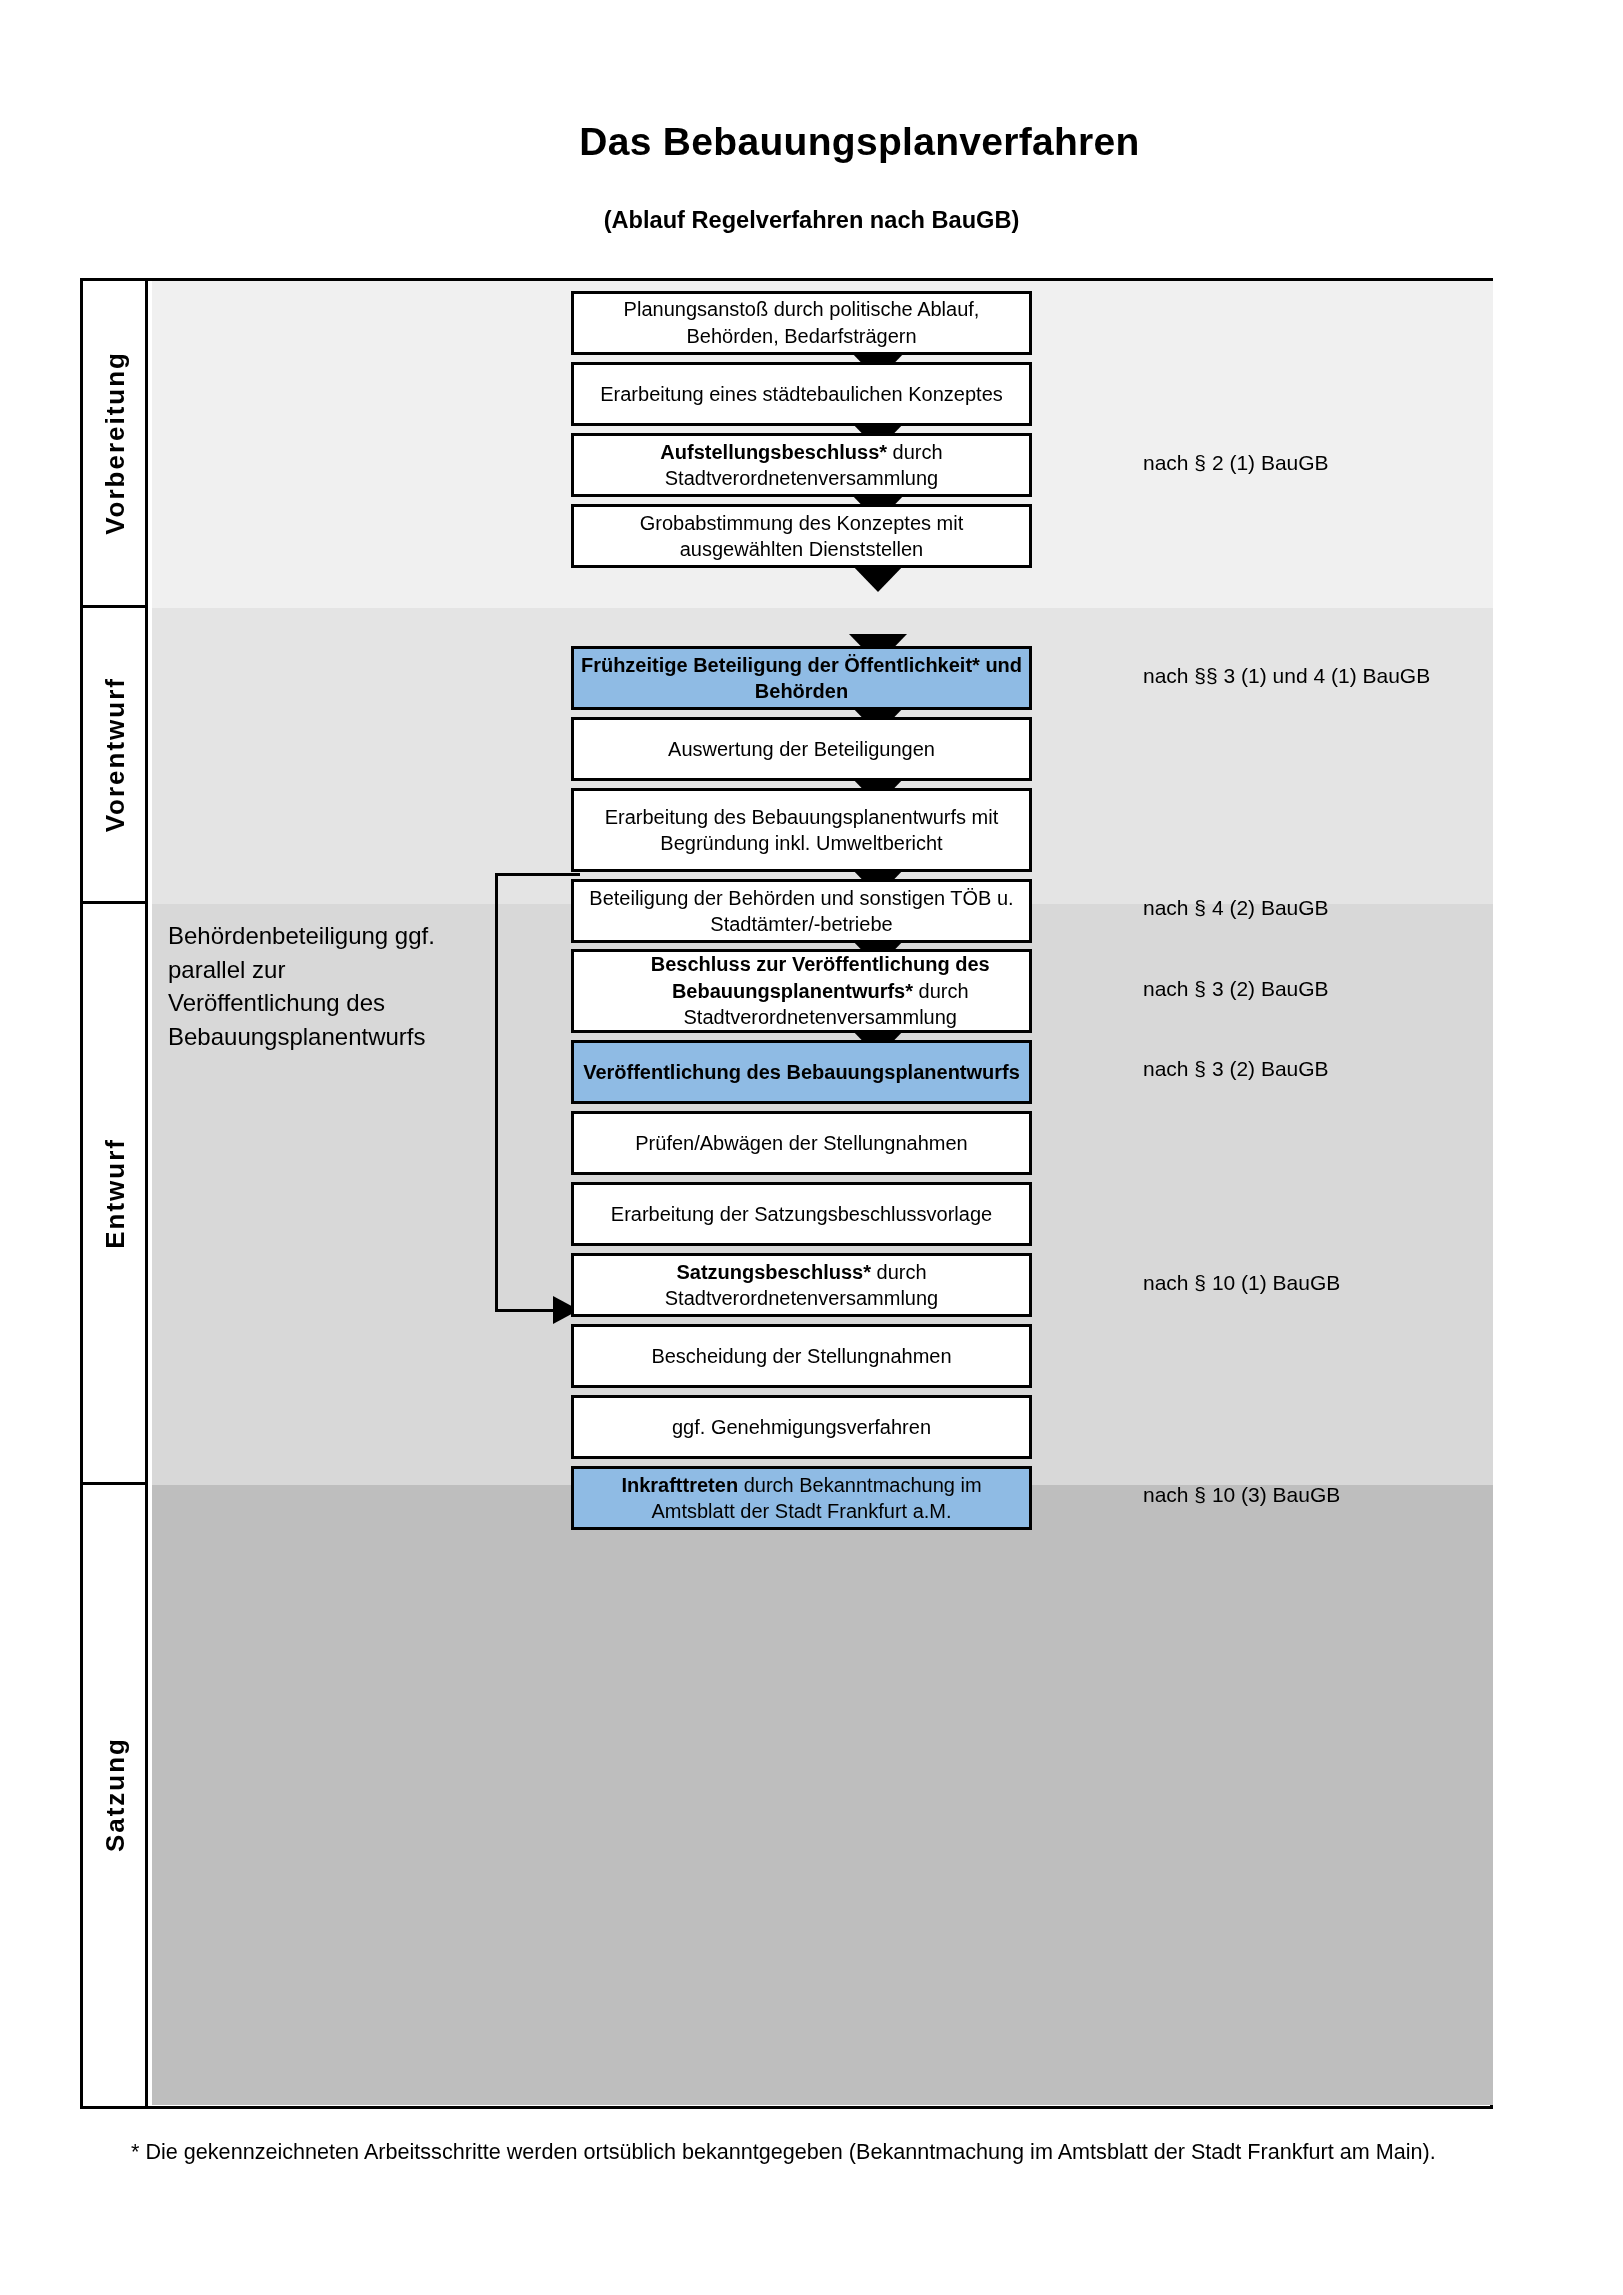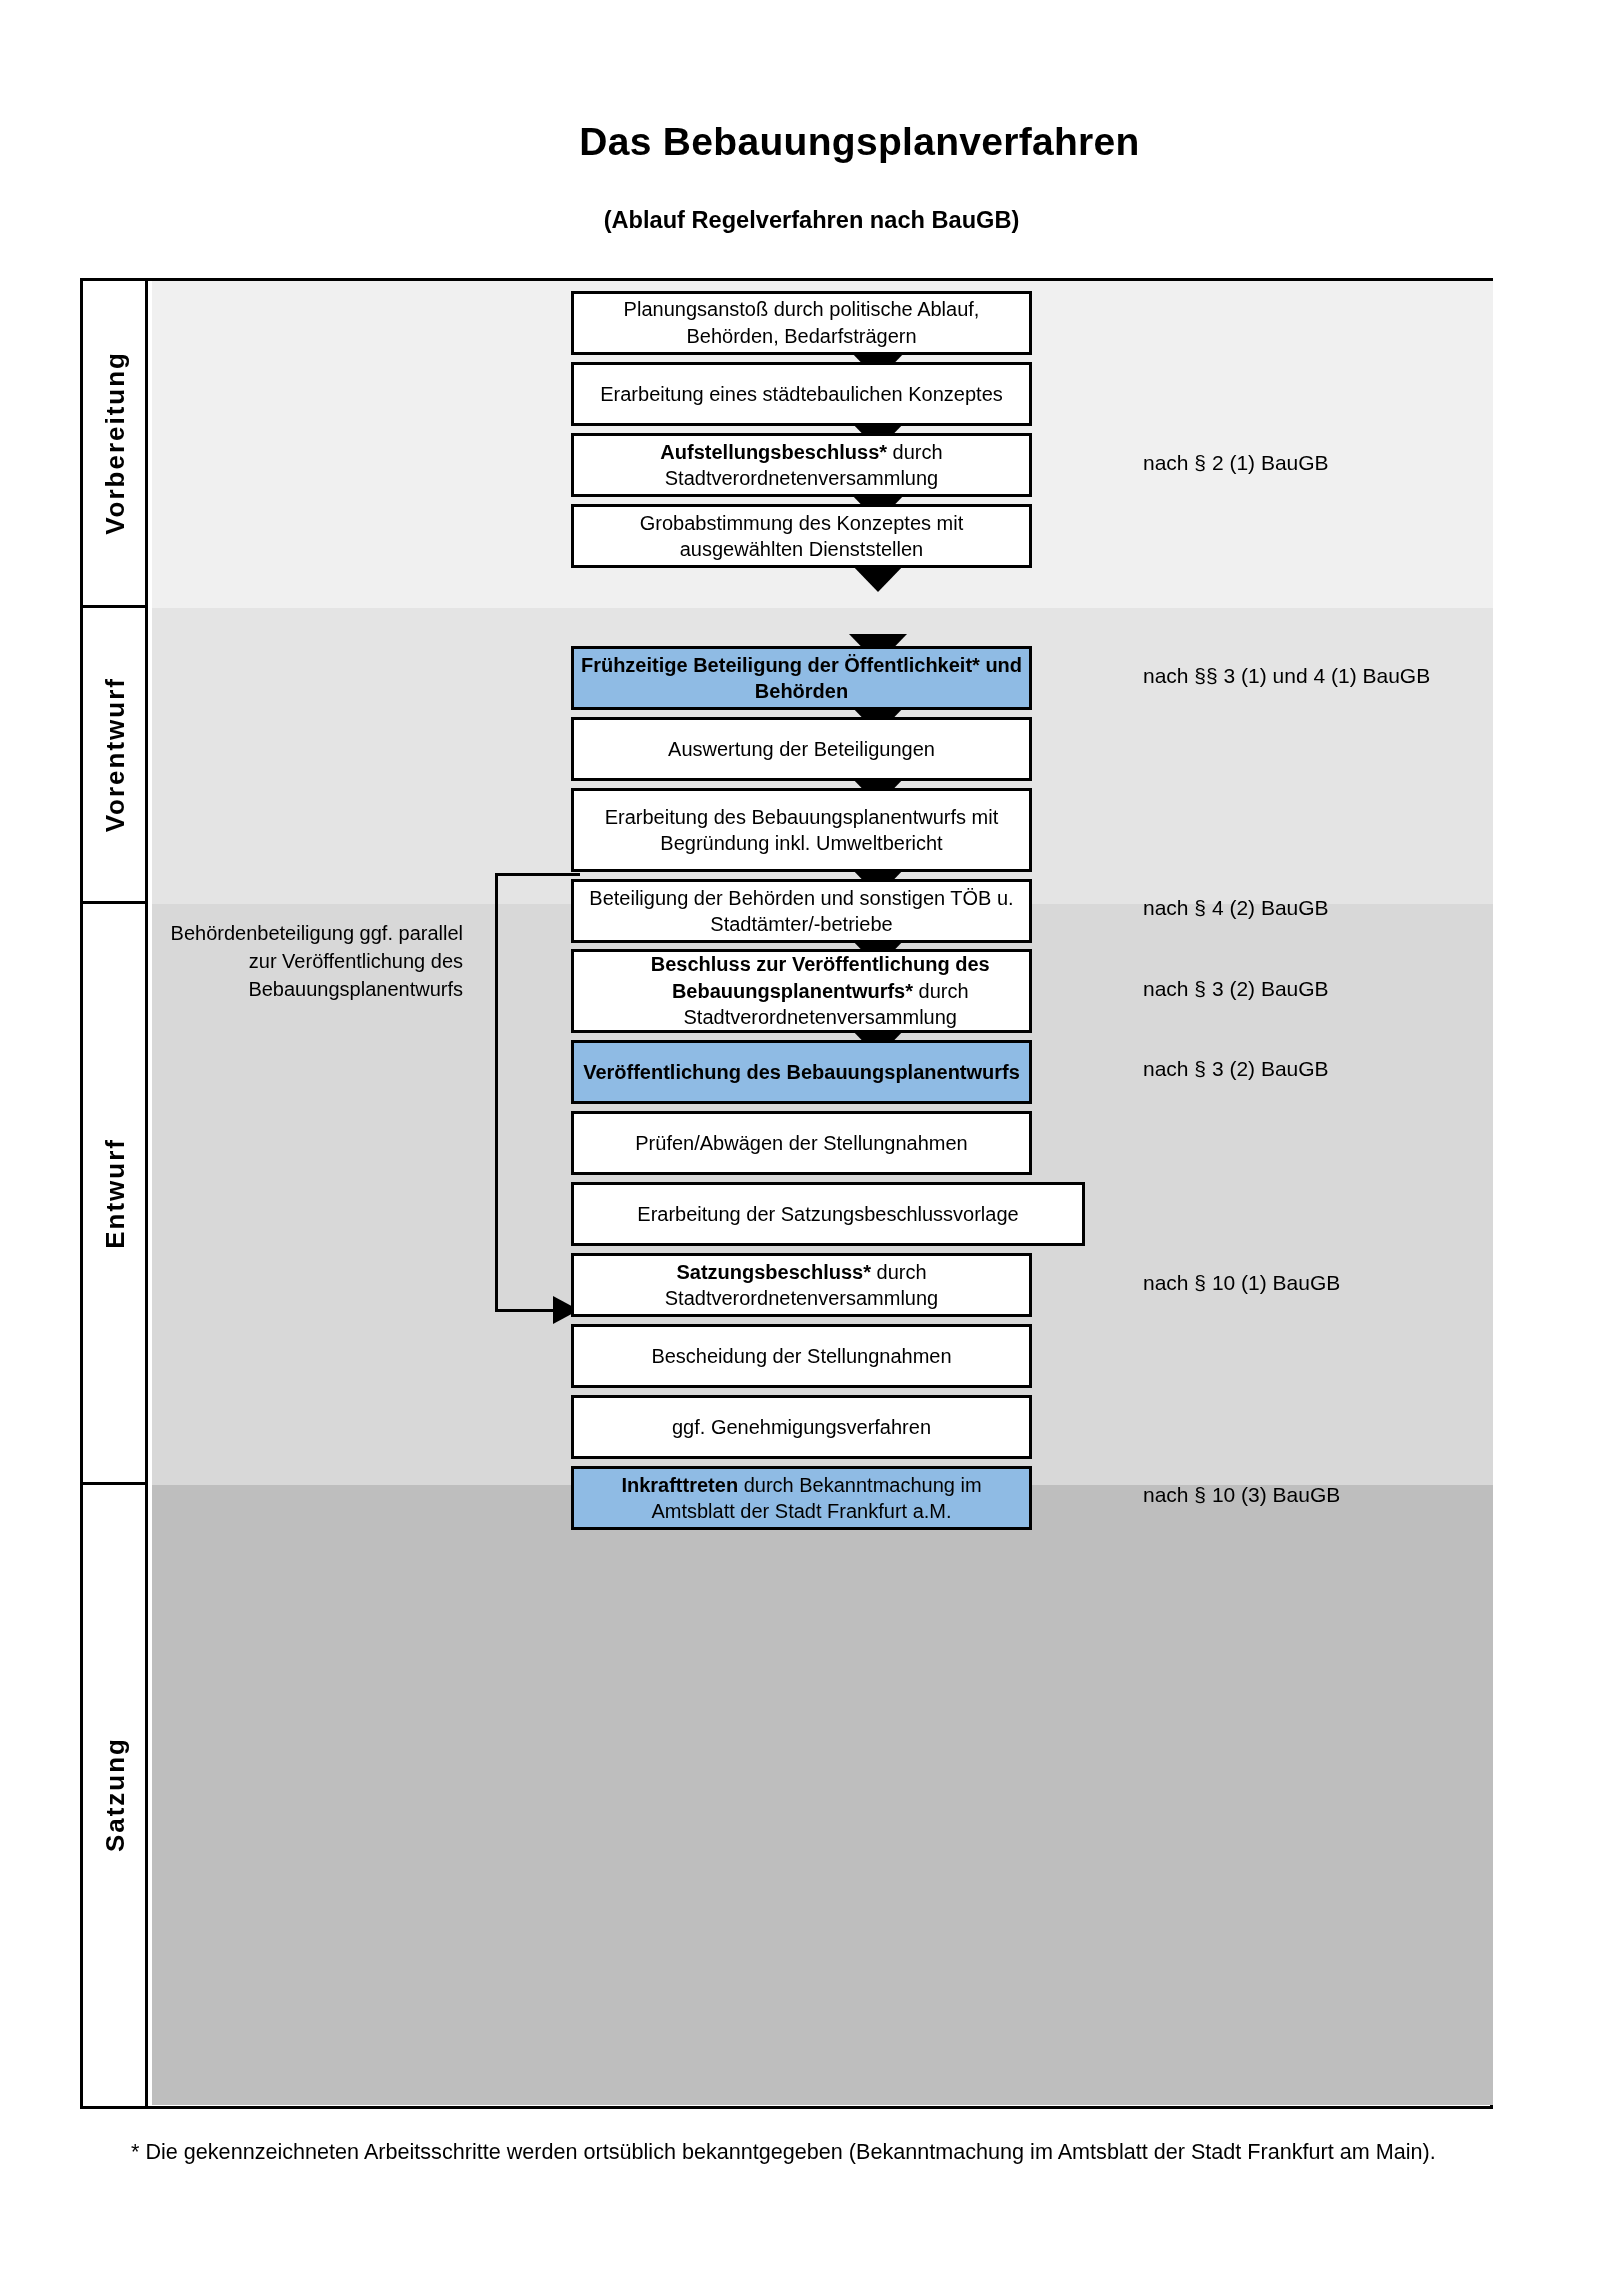--- a/index.html
+++ b/index.html
@@ -61,21 +61,21 @@
     border-top:30px solid #000;
   }
 
   
   .ref{
     position:absolute;font-size:21px;white-space:nowrap;
   }
 
   
   .sidenote{
-    position:absolute;text-align:right;font-size:20px;line-height:1.4;
+    position:absolute;text-align:left;font-size:24px;line-height:1.4;
   }
 
   
   .conn-h-top{position:absolute;height:3.3px;background:#000;}
   .conn-v{position:absolute;width:3.3px;background:#000;}
   .conn-h-bot{position:absolute;height:3.3px;background:#000;}
   .conn-head{
     position:absolute;width:0;height:0;
     border-top:14.4px solid transparent;
     border-bottom:14.4px solid transparent;
@@ -175,21 +175,21 @@
   </div>
 
   <div class="pbox blue bold" style="left:488px;top:759px;width:461px;height:64px;">
     <span><b>Veröffentlichung des Bebauungsplanentwurfs</b></span>
   </div>
 
   <div class="pbox" style="left:488px;top:830px;width:461px;height:64px;">
     <span>Prüfen/Abwägen der Stellungnahmen</span>
   </div>
 
-  <div class="pbox" style="left:488px;top:901px;width:514px;height:64px;">
+  <div class="pbox" style="left:488px;top:901px;width:461px;height:64px;">
     <span>Erarbeitung der Satzungsbeschlussvorlage</span>
   </div>
 
   <div class="pbox bold" style="left:488px;top:972px;width:461px;height:64px;">
     <span><b>Satzungsbeschluss*</b><span> durch Stadtverordnetenversammlung</span></span>
   </div>
 
   <div class="pbox" style="left:488px;top:1043px;width:461px;height:64px;">
     <span>Bescheidung der Stellungnahmen</span>
   </div>

